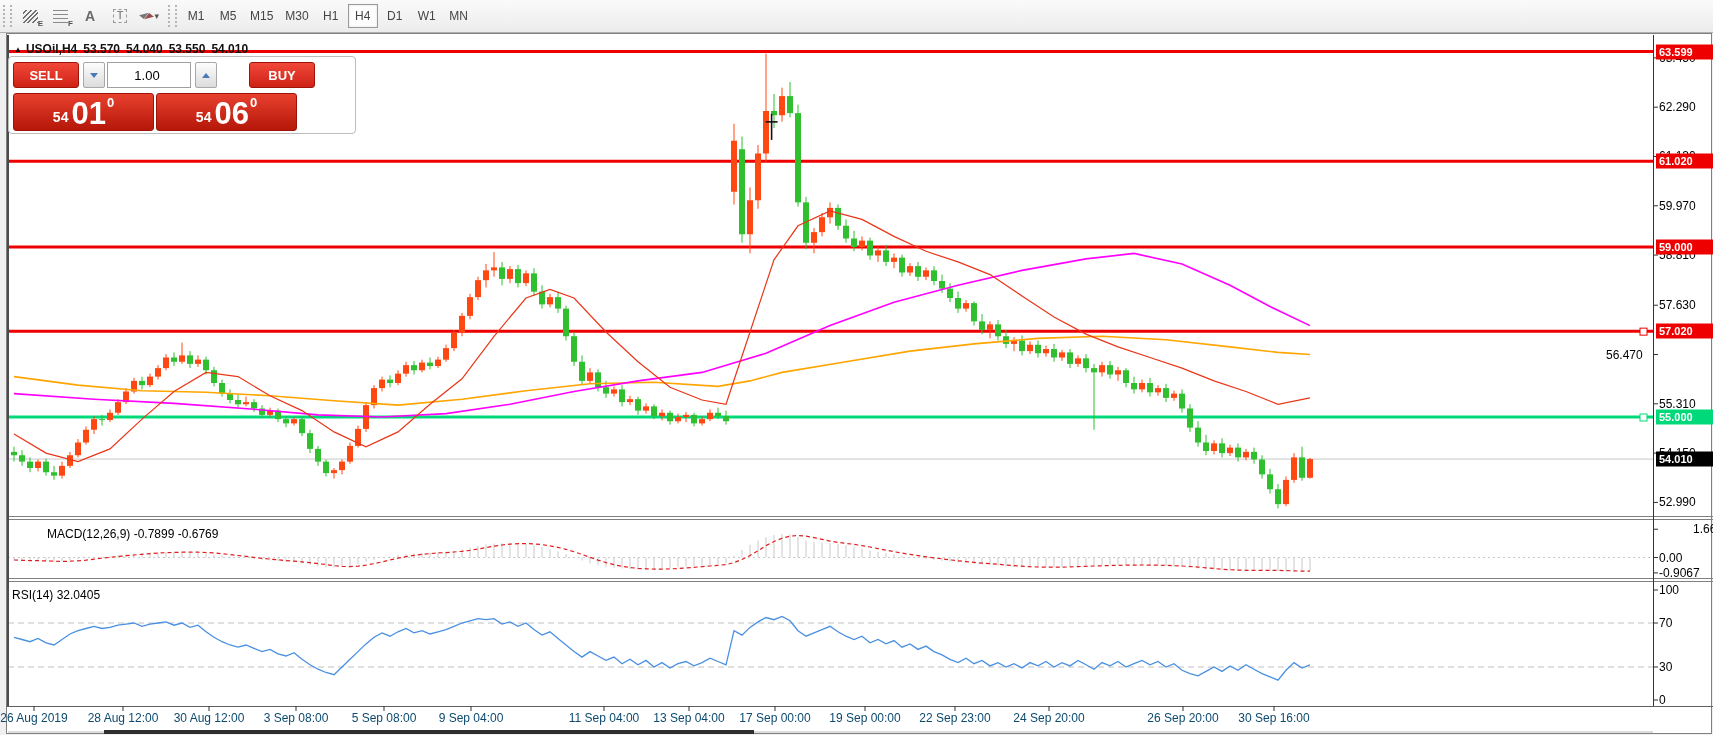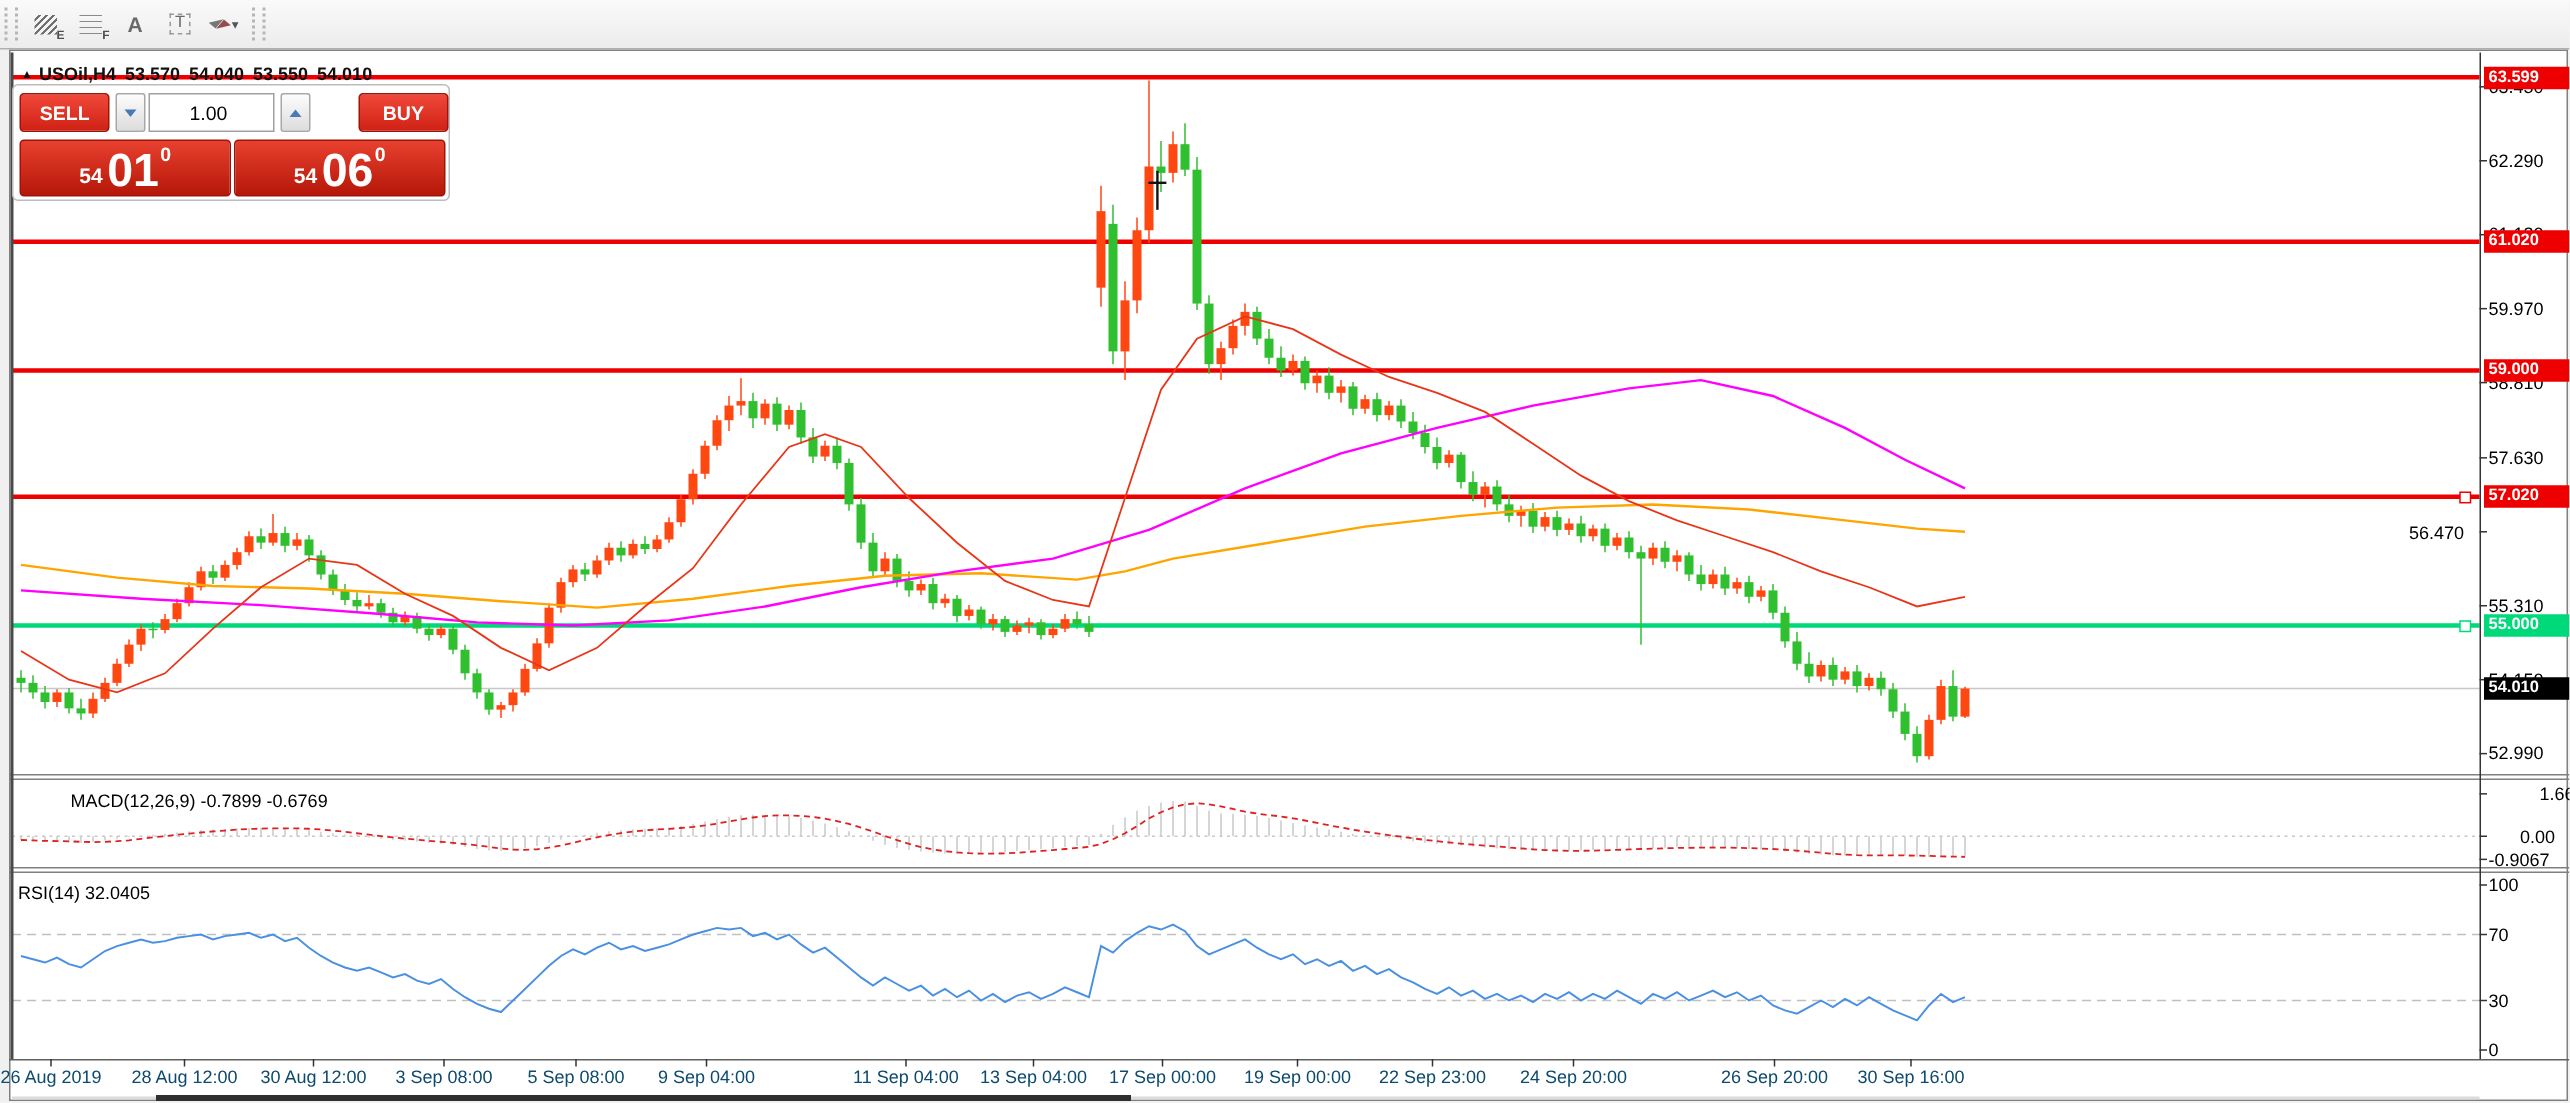--- a/index.html
+++ b/index.html
@@ -31,21 +31,21 @@
   .axlab{position:absolute;font:12px "Liberation Sans",sans-serif;color:#000;white-space:nowrap;transform:translateY(-50%);}
   .badge{position:absolute;left:1656px;width:57px;height:15px;font:bold 11px/15px "Liberation Sans",sans-serif;
     color:#fff;padding-left:3px;box-sizing:border-box;transform:translateY(-50%);white-space:nowrap;}
   .datelab{position:absolute;top:711px;font:12px "Liberation Sans",sans-serif;color:#0c4a6e;transform:translateX(-50%);white-space:nowrap;}
   #symbol-bar{position:absolute;left:14px;top:42px;font:bold 12px "Liberation Sans",sans-serif;color:#111;z-index:5;}
   #symbol-bar .tri{font-size:8px;vertical-align:1px;margin-right:4px;}
   #symbol-bar span{margin-right:6px;}
   #macd-label{position:absolute;left:12px;top:527px;font:12px "Liberation Sans",sans-serif;color:#000;z-index:5;margin-left:35px;}
   #rsi-label{position:absolute;left:12px;top:588px;font:12px "Liberation Sans",sans-serif;color:#000;z-index:5;}
   
-  #trade-panel{position:absolute;left:8px;top:56px;width:292px;height:78px;z-index:6;
+  #trade-panel{position:absolute;left:8px;top:56px;width:348px;height:78px;z-index:6;
     background:rgba(255,255,255,0.92);border:1px solid #bcbcbc;border-radius:4px;box-sizing:border-box;padding-left:16px;}
   .tp-row1{position:absolute;left:0;top:5px;width:100%;height:26px;display:flex;align-items:center;}
   .tp-btn{width:66px;height:26px;margin-left:4px;border:1px solid #9e1408;border-radius:3px;
     background:linear-gradient(180deg,#f0483a,#cf2215);color:#fff;font:bold 13px "Liberation Sans",sans-serif;cursor:default;}
   .tp-btn.buy{margin-left:32px;}
   .spin{width:20px;height:24px;margin-left:4px;border:1px solid #a8a8a8;border-radius:2px;
     background:linear-gradient(180deg,#fdfdfd,#dcdcdc);display:flex;align-items:center;justify-content:center;cursor:default;}
   .arr-down{width:0;height:0;border-left:4px solid transparent;border-right:4px solid transparent;border-top:5px solid #4a7ab5;}
   .arr-up{width:0;height:0;border-left:4px solid transparent;border-right:4px solid transparent;border-bottom:5px solid #4a7ab5;}
   .vol{width:74px;height:22px;margin-left:2px;border:1px solid #a0a0a0;font:13px "Liberation Sans",sans-serif;
@@ -82,20 +82,31 @@
       </button>
       <button class="tool">
         <span class="arrTri">
           <span class="t1"></span>
           <span class="t2"></span>
         </span>
         <span class="caret">▾</span>
       </button>
     </span>
   <span class="grip"></span>
+  <span id="tf-buttons" style="display:flex;align-items:center;">
+      <button class="tfbtn">M1</button>
+      <button class="tfbtn">M5</button>
+      <button class="tfbtn">M15</button>
+      <button class="tfbtn">M30</button>
+      <button class="tfbtn">H1</button>
+      <button class="tfbtn active">H4</button>
+      <button class="tfbtn">D1</button>
+      <button class="tfbtn">W1</button>
+      <button class="tfbtn">MN</button>
+    </span>
 </div>
 
 <div id="chart-window"></div>
 <svg id="chart-svg" width="1713" height="735">
     <line x1="8" y1="51.54250000000002" x2="1653" y2="51.54250000000002" stroke="#ee0000" stroke-width="3"></line>
     <line x1="8" y1="161.1500000000001" x2="1653" y2="161.1500000000001" stroke="#ee0000" stroke-width="3"></line>
     <line x1="8" y1="247" x2="1653" y2="247" stroke="#ee0000" stroke-width="3"></line>
     <line x1="8" y1="331.1500000000001" x2="1653" y2="331.1500000000001" stroke="#ee0000" stroke-width="3"></line>
     <rect x="1640" y="328.1500000000001" width="7" height="7" fill="#ffffff" stroke="#ee0000"></rect>
     <line x1="8" y1="417" x2="1653" y2="417" stroke="#00d97a" stroke-width="3"></line>
@@ -644,21 +655,21 @@
     <div class="axlab" style="left: 1659px; top: 107.175px;">62.290</div>
     <div class="axlab" style="left: 1659px; top: 156.475px;">61.130</div>
     <div class="axlab" style="left: 1659px; top: 205.775px;">59.970</div>
     <div class="axlab" style="left: 1659px; top: 255.075px;">58.810</div>
     <div class="axlab" style="left: 1659px; top: 305.225px;">57.630</div>
     <div class="axlab" style="left: 1575px; top: 354.525px; margin-left: 31px;">56.470</div>
     <div class="axlab" style="left: 1659px; top: 403.825px;">55.310</div>
     <div class="axlab" style="left: 1659px; top: 453.125px;">54.150</div>
     <div class="axlab" style="left: 1659px; top: 502.425px;">52.990</div>
     <div class="axlab" style="left: 1659px; top: 529.232px; margin-left: 34px;">1.6628</div>
-    <div class="axlab" style="left: 1659px; top: 557.5px; margin-left: 21px;">0.00</div>
+    <div class="axlab" style="left: 1659px; top: 557.5px;">0.00</div>
     <div class="axlab" style="left: 1659px; top: 572.914px;">-0.9067</div>
     <div class="axlab" style="left: 1659px; top: 590px;">100</div>
     <div class="axlab" style="left: 1659px; top: 623px;">70</div>
     <div class="axlab" style="left: 1659px; top: 667px;">30</div>
     <div class="axlab" style="left: 1659px; top: 700px;">0</div>
     <div class="badge" style="left: 1656px; top: 51.5425px; background: rgb(238, 0, 0);">63.599</div>
     <div class="badge" style="left: 1656px; top: 161.15px; background: rgb(238, 0, 0);">61.020</div>
     <div class="badge" style="left: 1656px; top: 247px; background: rgb(238, 0, 0);">59.000</div>
     <div class="badge" style="left: 1656px; top: 331.15px; background: rgb(238, 0, 0);">57.020</div>
     <div class="badge" style="left: 1656px; top: 417px; background: rgb(0, 217, 122);">55.000</div>

